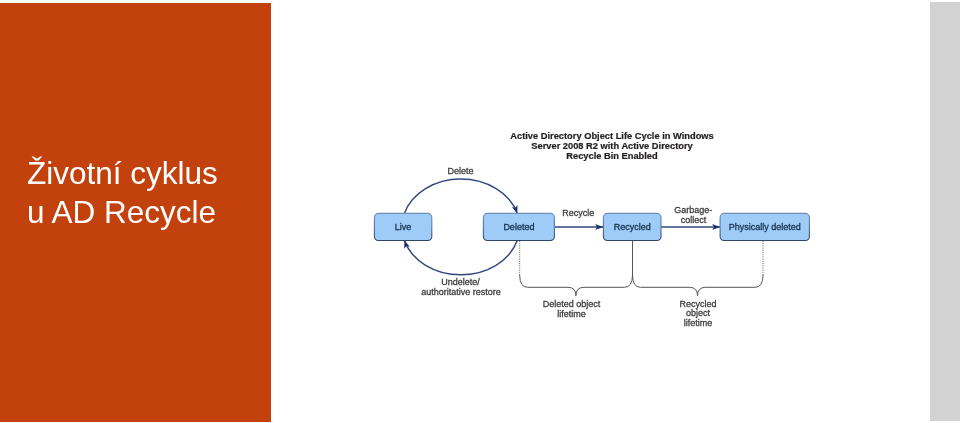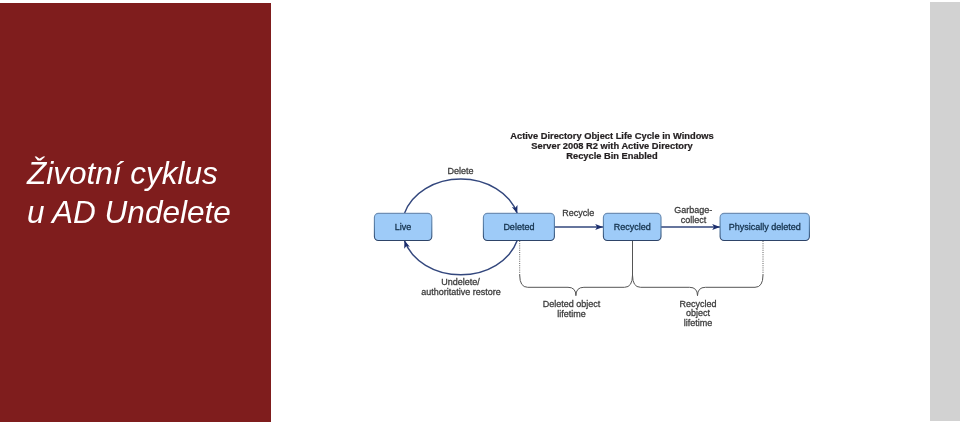--- a/index.html
+++ b/index.html
@@ -4,22 +4,21 @@
 <style>
   html, body { margin:0; padding:0; background:#ffffff; }
   body {
     width:960px; height:423px; overflow:hidden;
     font-family:"Liberation Sans", sans-serif;
     position:relative;
   }
   #slide { position:absolute; left:0; top:0; width:960px; height:423px; background:#ffffff; }
   #title-panel {
     position:absolute; left:0; top:2.5px; width:270.7px; height:419px;
-    background:#7f1d1d;
-    font-style:italic;
+    background:#c2410c;
   }
   #title-text {
     position:absolute; left:27px; top:151.9px; width:210px;
     color:#ffffff; font-size:31.5px; line-height:38.6px;
     font-weight:400;
   }
   #scroll-strip {
     position:absolute; left:930px; top:1.8px; width:30px; height:419.7px;
     background:#d2d2d2;
   }
@@ -31,21 +30,21 @@
   .edge-label { font-family:"Liberation Sans", sans-serif; font-size:9px; fill:#3b3b3b; stroke:#3b3b3b; stroke-width:0.28; paint-order:stroke fill; }
   .brace-label { font-family:"Liberation Sans", sans-serif; font-size:9px; fill:#3b3b3b; stroke:#3b3b3b; stroke-width:0.28; paint-order:stroke fill; }
 </style>
 </head>
 <body>
 
 <div id="slide">
   <div id="title-panel">
     <div id="title-text">
       <div>Životní cyklus</div>
-      <div>u AD Undelete</div>
+      <div>u AD Recycle</div>
     </div>
   </div>
 
   <div id="diagram-wrap">
     <svg width="960" height="423" viewBox="0 0 960 423" xmlns="http://www.w3.org/2000/svg">
       <defs>
         <marker id="arw" markerWidth="9" markerHeight="8" refX="8" refY="4" orient="auto" markerUnits="userSpaceOnUse">
           <path d="M0.2,1 L8,4 L0.2,7 L2.1,4 Z" fill="#1c2f6e"></path>
         </marker>
         <linearGradient id="boxStroke" x1="0" y1="0" x2="0" y2="1">

